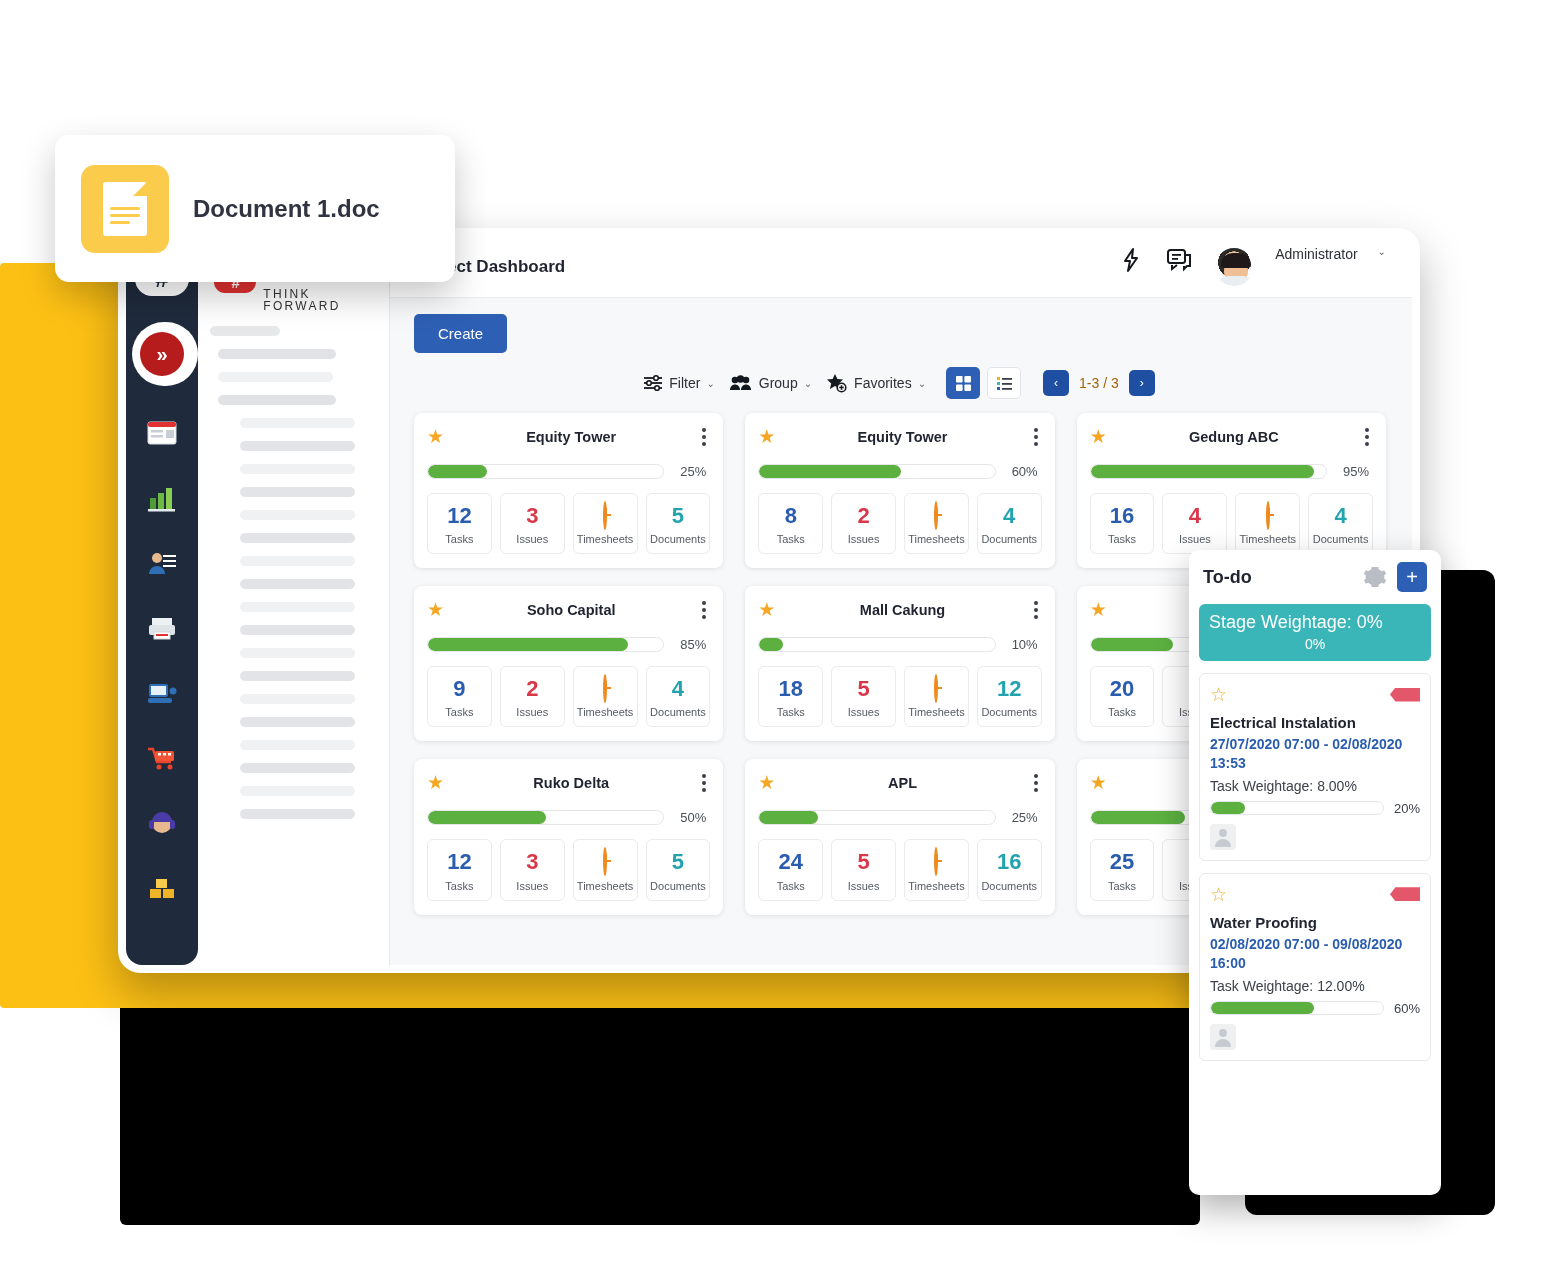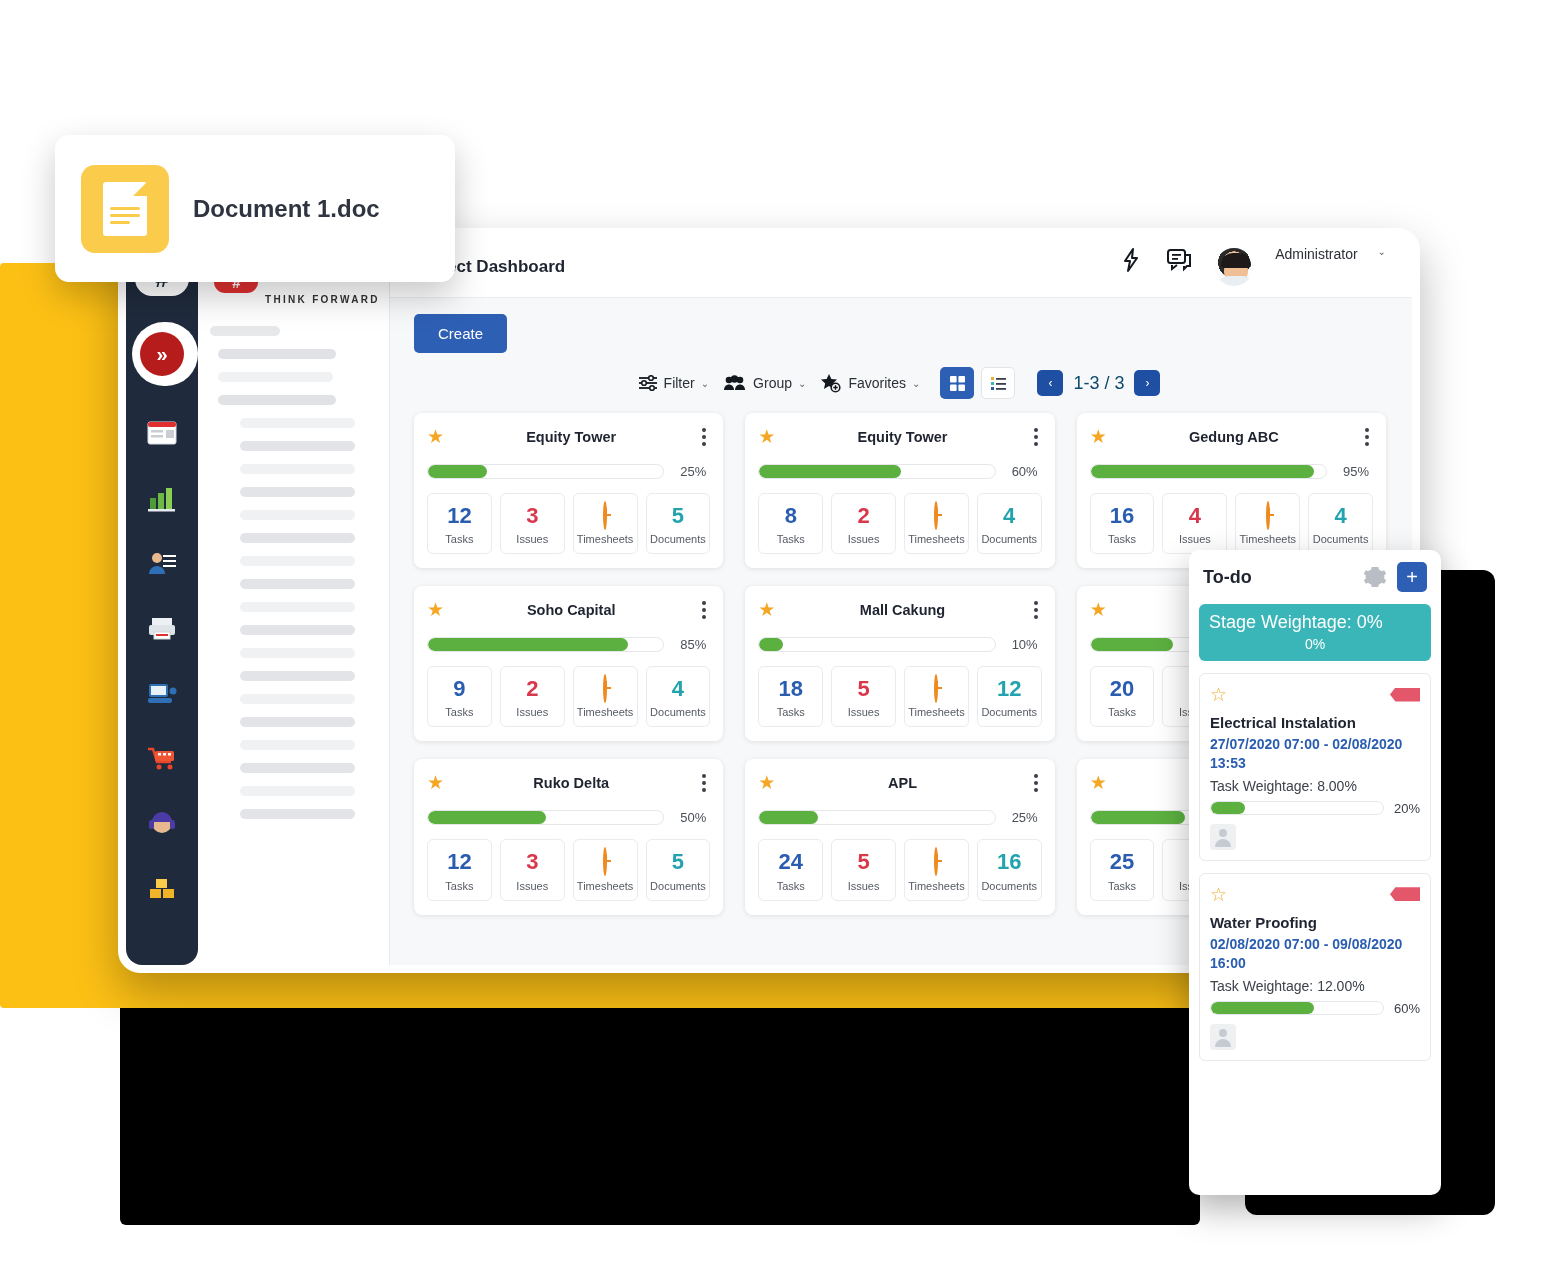--- a/index.html
+++ b/index.html
@@ -93,21 +93,21 @@
     display:flex; align-items:center; gap:7px;
     padding-left: 16px; height: 40px;
   }
   .brand-mark {
     width: 44px; height: 22px; background:#e03030; border-radius: 11px;
     display:flex; align-items:center; justify-content:center;
     color:#fff; font-weight:bold; font-size:15px; letter-spacing:-1px;
   }
   .brand-txt { display:flex; flex-direction:column; line-height:1; }
   .brand-top { font-size:17px; font-weight:bold; color:#d32020; letter-spacing:.4px; }
-  .brand-sub { font-size:10px; font-weight:bold; color:#333; letter-spacing:2.3px; margin-top:18px; }
+  .brand-sub { font-size:12px; font-weight:normal; color:#333; letter-spacing:2.3px; margin-top:18px; }
   .skel-list { padding: 24px 10px 0 12px; }
   .bar { height: 10px; border-radius: 5px; margin-bottom: 13px; }
 
   
   .content {
     position: absolute; left: 272px; top: 8px;
     width: 1022px; height: 729px;
     background: #f7f8fa;
   }
   .topbar {
@@ -155,21 +155,21 @@
   .chev { font-size: 10px; color:#666; }
   .vtoggle { display:flex; gap:7px; margin-left: 6px;}
   .vbtn { width:34px; height:32px; border-radius:5px; display:flex;
     align-items:center; justify-content:center; cursor:pointer; }
   .vbtn.active { background:#2d5fb4; }
   .vbtn.plain { background:#fff; border:1px solid #e2e4e8; }
   .pager { display:flex; align-items:center; gap:10px; margin-left: 8px;}
   .pg-btn { width:26px; height:26px; border-radius:5px; background:#1f4fa3;
     color:#fff; display:flex; align-items:center; justify-content:center;
     font-size:12px; cursor:pointer; }
-  .pg-txt { font-size:18px; color:#0c4a6e; }
+  .pg-txt { font-size:14px; color:#a16207; }
 
   
   .grid {
     margin-top: 14px;
     padding: 0 26px 0 24px;
     display: grid;
     grid-template-columns: repeat(3, 1fr);
     gap: 18px 22px;
   }
   .card {

